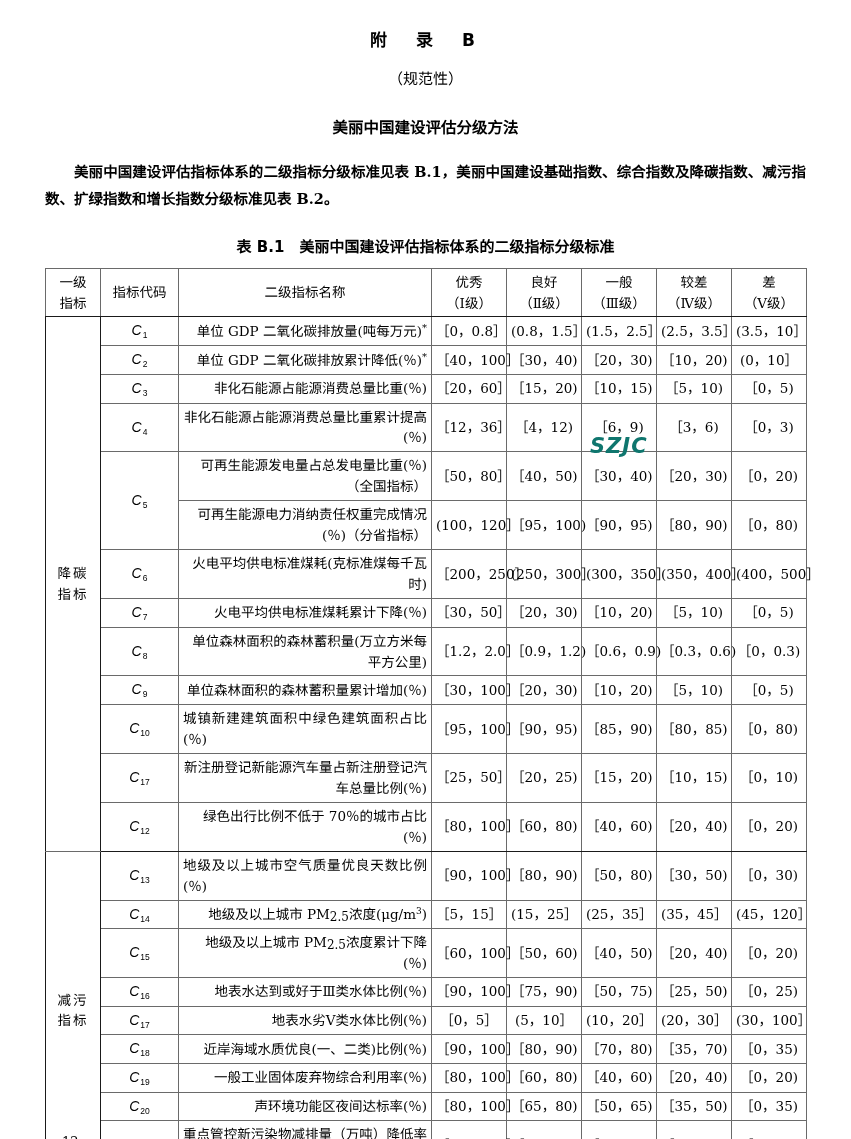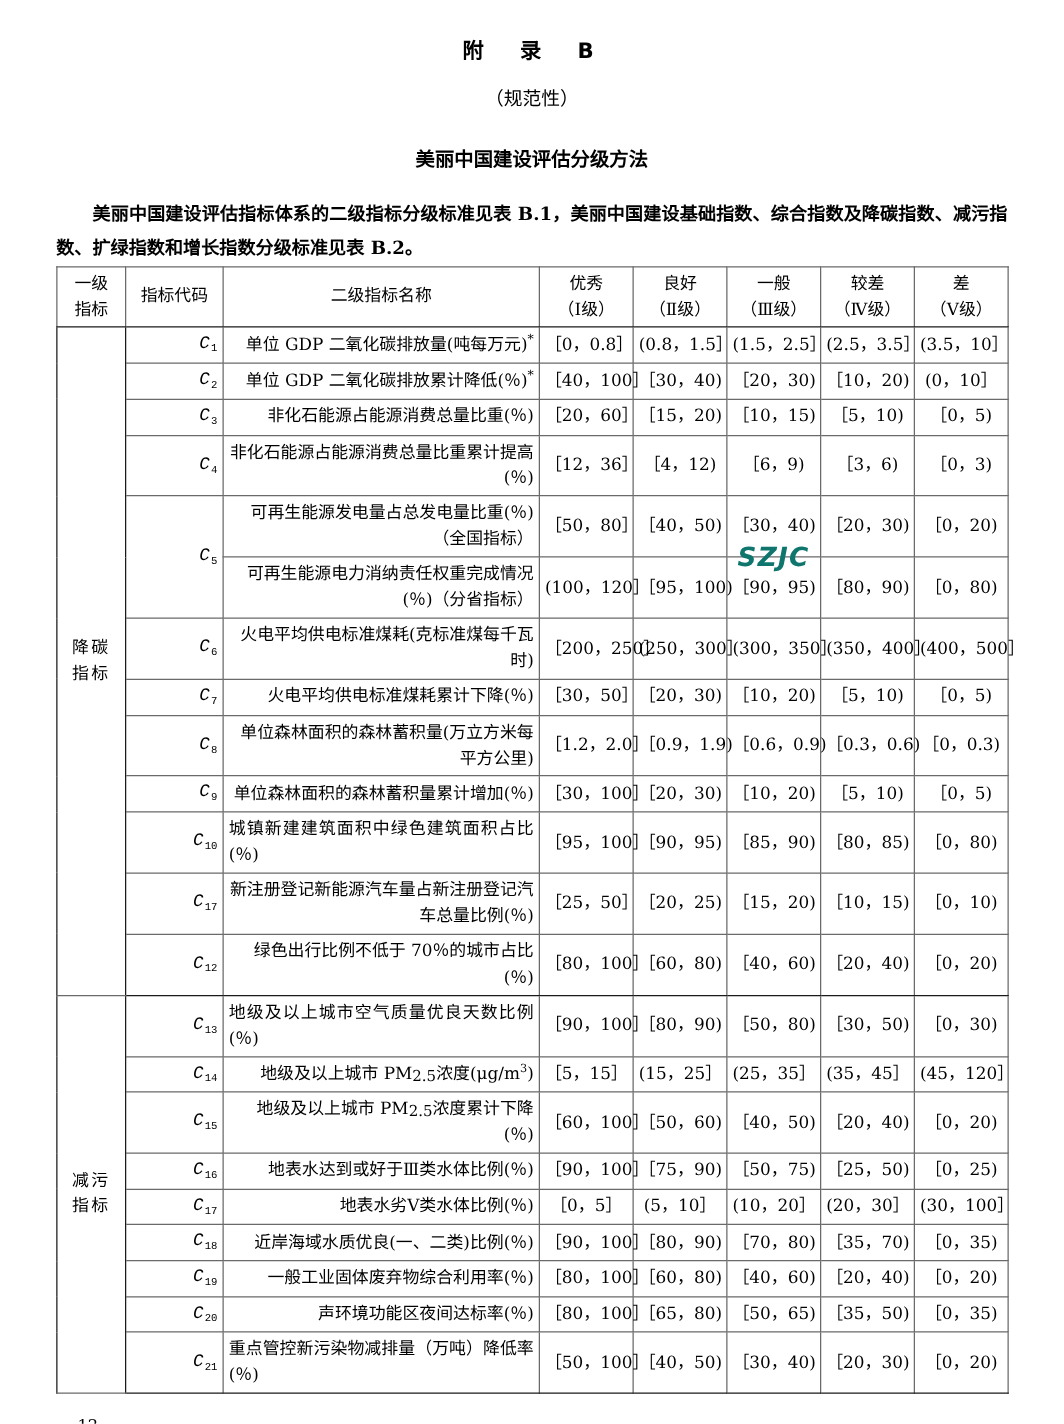--- a/index.html
+++ b/index.html
@@ -113,24 +113,24 @@
   td.cat {
     text-align: center;
     font-size: 13.5px;
     letter-spacing: 2px;
     border-right: 1.6px solid #1a1a1a !important;
     border-left: 1.6px solid #1a1a1a !important;
   }
   td.cat .cl { display:block; }
 
   td.code {
-    text-align: right;
+    text-align: center;
     font-style: italic;
     font-size: 14px;
-    font-family: Liberation Mono, monospace;
+    font-family: Liberation Sans, sans-serif;
     margin-left: 28px;
   }
   td.code sub {
     font-size: 8.5px;
     font-style: normal;
     vertical-align: baseline;
     position: relative;
     bottom: -3px;
     padding-left: 1px;
   }
@@ -187,20 +187,21 @@
 <div class="page">
 
   <div class="watermark">SZJC</div>
 
   <h1 class="appendix-title">附　录　B</h1>
   <div class="normative">（规范性）</div>
   <h2 class="appendix-subtitle">美丽中国建设评估分级方法</h2>
 
   <p class="intro-para">美丽中国建设评估指标体系的二级指标分级标准见表 B.1，美丽中国建设基础指数、综合指数及降碳指数、减污指数、扩绿指数和增长指数分级标准见表 B.2。</p>
 
+  <div class="table-caption">表 B.1　美丽中国建设评估指标体系的二级指标分级标准</div>
 
   <table class="grade-table">
     <colgroup>
       <col style="width:55px">
       <col style="width:78px">
       <col style="width:253px">
       <col style="width:75px">
       <col style="width:75px">
       <col style="width:75px">
       <col style="width:75px">
@@ -309,21 +310,21 @@
           <td class="val">［30，50］</td>
           <td class="val">［20，30)</td>
           <td class="val">［10，20)</td>
           <td class="val">［5，10)</td>
           <td class="val">［0，5)</td>
         </tr>
         <tr>
           <td class="code"><span>C<sub>8</sub></span></td>
           <td class="nameCell"><span>单位森林面积的森林蓄积量(万立方米每平方公里)</span></td>
           <td class="val">［1.2，2.0］</td>
-          <td class="val">［0.9，1.9)</td>
+          <td class="val">［0.9，1.2)</td>
           <td class="val">［0.6，0.9)</td>
           <td class="val">［0.3，0.6)</td>
           <td class="val">［0，0.3)</td>
         </tr>
         <tr>
           <td class="code"><span>C<sub>9</sub></span></td>
           <td class="nameCell"><span>单位森林面积的森林蓄积量累计增加(％)</span></td>
           <td class="val">［30，100］</td>
           <td class="val">［20，30)</td>
           <td class="val">［10，20)</td>

